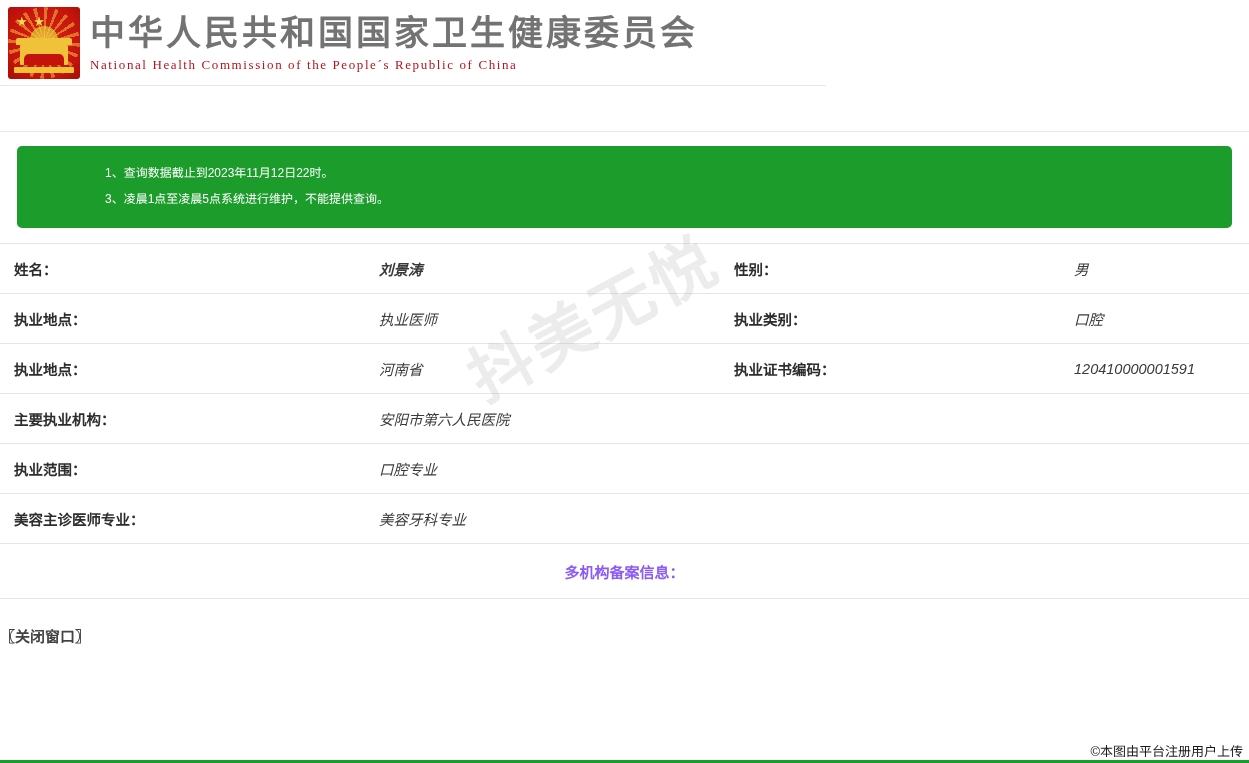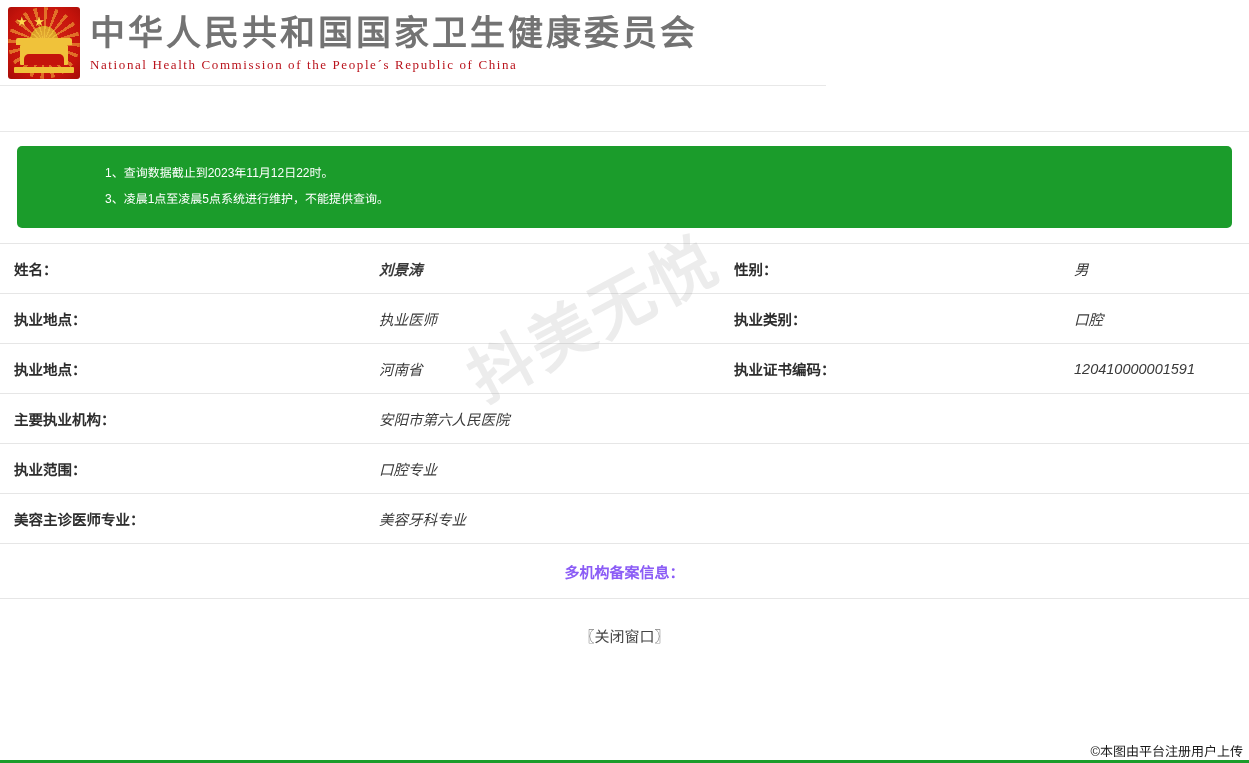--- a/index.html
+++ b/index.html
@@ -185,21 +185,22 @@
     justify-content: center;
     font-size: 15px;
     font-weight: bold;
     color: #8b5cf6;
   }
 
   .close-row {
     height: 72px;
     display: flex;
     align-items: center;
-    justify-content: center;
+    justify-content: flex-start;
+    font-weight: bold;
   }
   .close-link {
     font-size: 15px;
     color: #444444;
     text-decoration: none;
     cursor: pointer;
   }
 
   
   .watermark {

